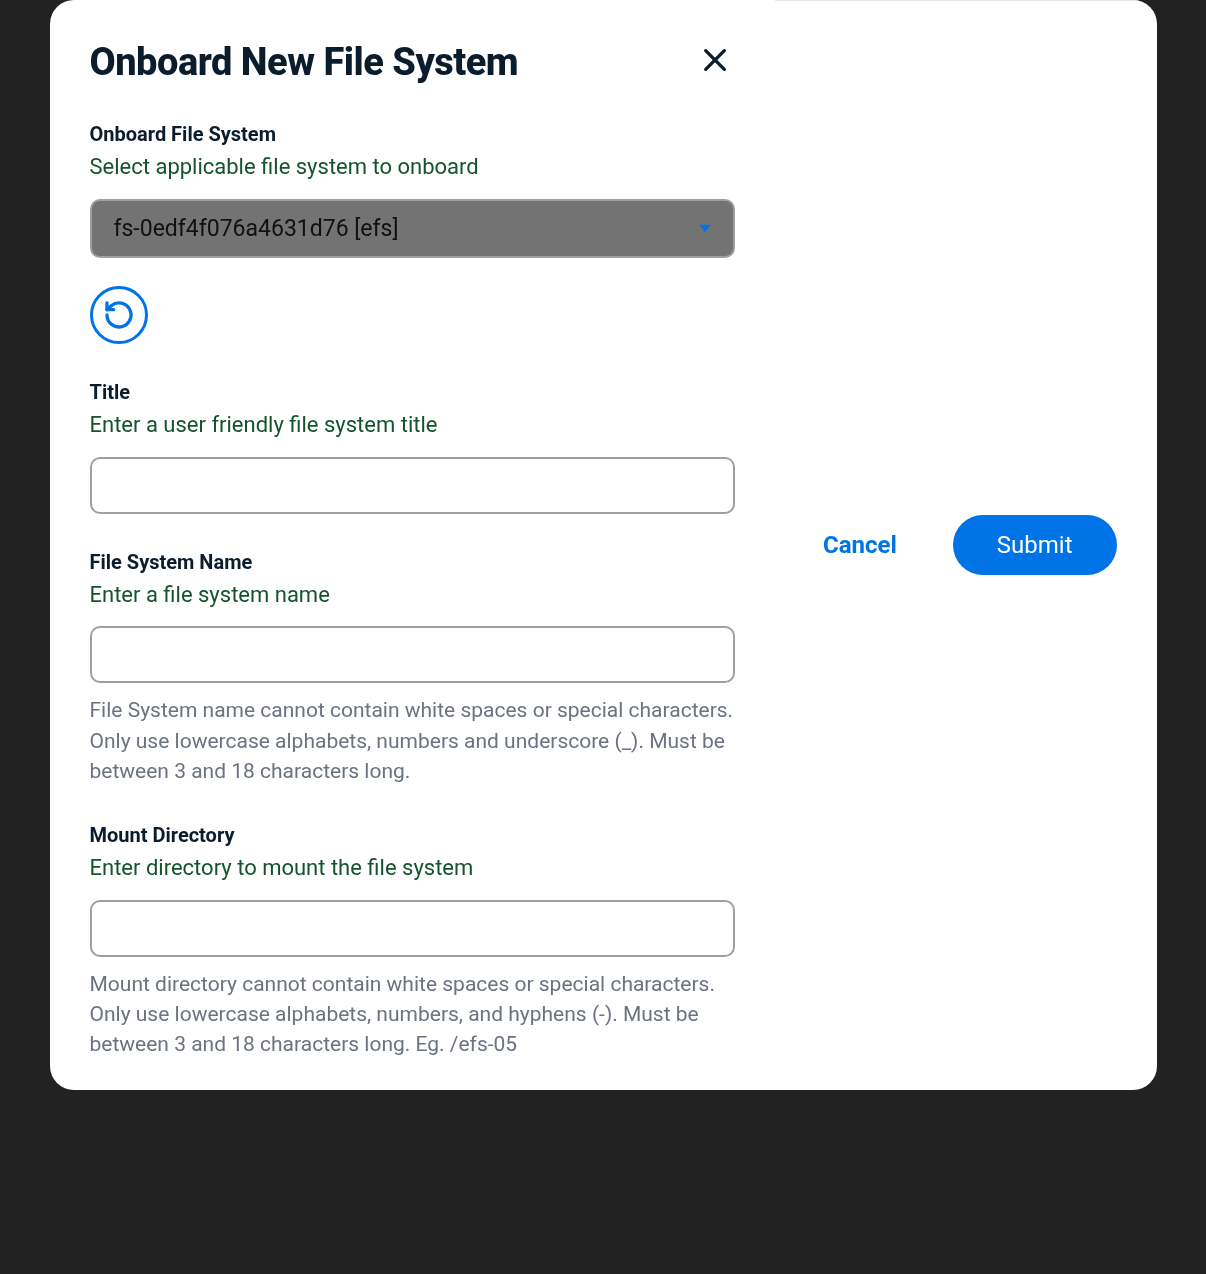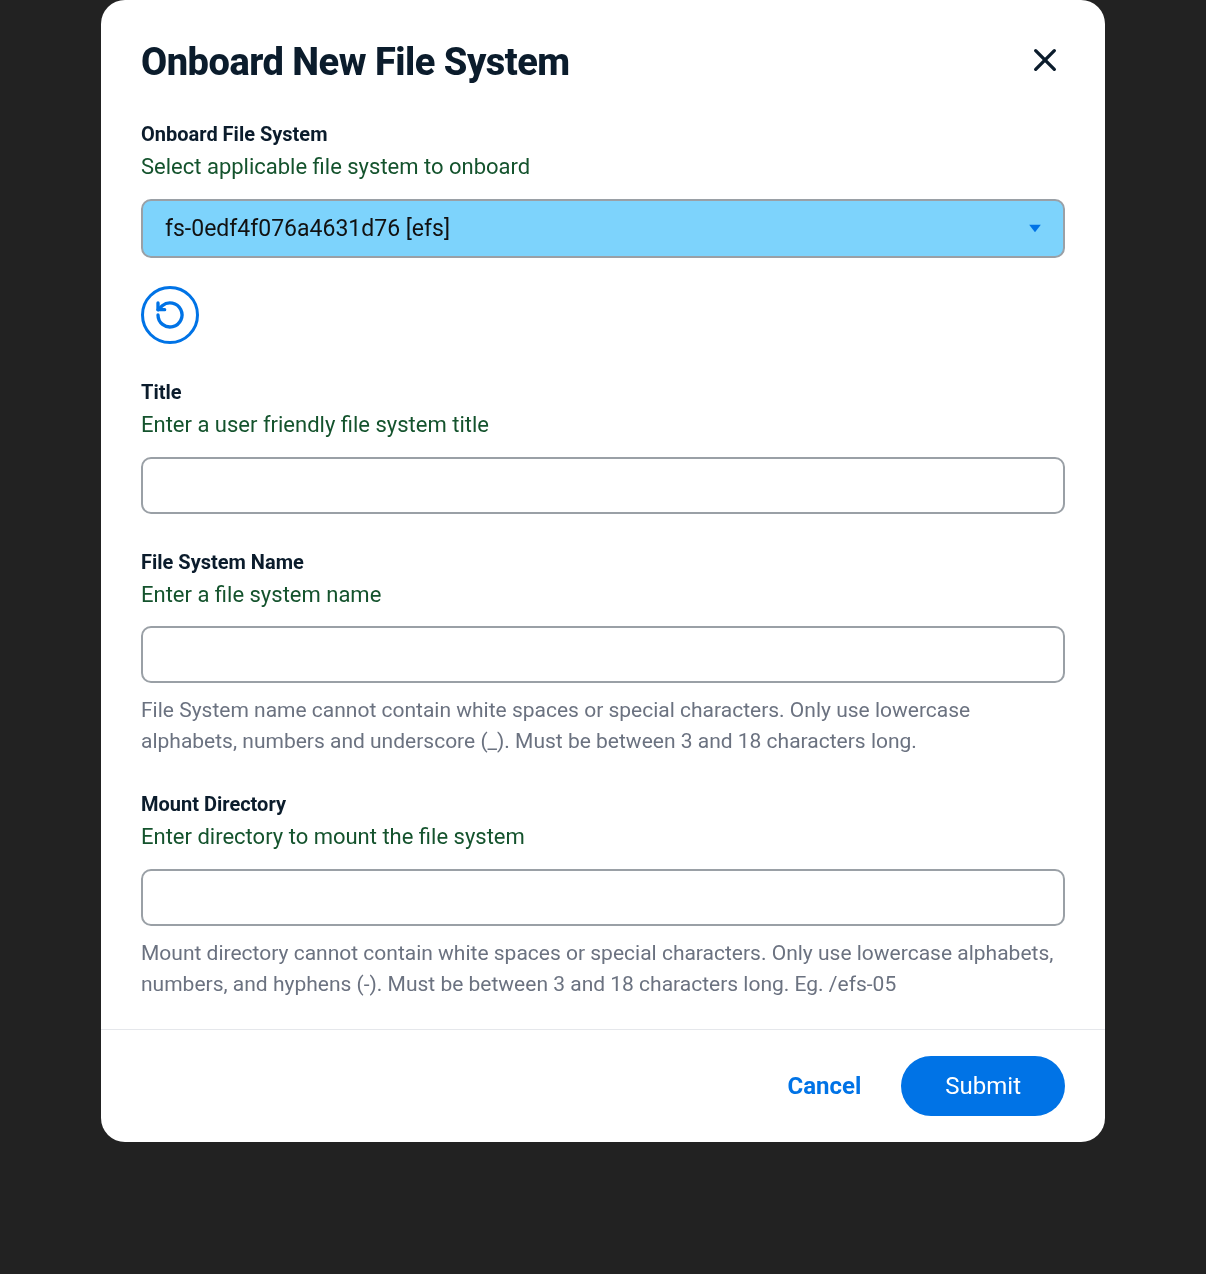--- a/index.html
+++ b/index.html
@@ -12,25 +12,25 @@
       background: #222;
       width: 1206px;
       height: 1274px;
       display: flex;
       align-items: flex-start;
       justify-content: center;
     }
     .modal {
       background: #fff;
       border-radius: 24px;
-      width: 1004px;
+      width: 1107px;
       margin-top: 0;
       overflow: hidden;
       display: flex;
-      flex-direction: column;
+      flex-direction: row;
     }
     .modal-content {
       padding: 40px 40px 20px 40px;
       overflow-y: auto;
     }
     .modal-header {
       display: flex;
       justify-content: space-between;
       align-items: flex-start;
       margin-bottom: 38px;
@@ -80,21 +80,21 @@
     .select-wrapper {
       position: relative;
     }
     .select-input {
       width: 100%;
       padding: 14px 48px 14px 22px;
       font-size: 23px;
       color: #111;
       border: 2px solid #9aa0a6;
       border-radius: 10px;
-      background: #7dd3fc;
+      background: #737373;
       appearance: none;
       cursor: pointer;
       font-family: inherit;
     }
     .select-caret {
       position: absolute;
       right: 20px;
       top: 50%;
       transform: translateY(-50%);
       pointer-events: none;
@@ -131,21 +131,22 @@
     }
     .refresh-btn svg {
       width: 32px;
       height: 32px;
     }
     .modal-footer {
       border-top: 1px solid #e5e7eb;
       padding: 26px 40px;
       display: flex;
       justify-content: flex-end;
-      gap: 32px;
+      align-items: center;
+      gap: 48px;
     }
     .btn-cancel {
       background: none;
       border: none;
       color: #0073e6;
       font-size: 24px;
       font-weight: 700;
       cursor: pointer;
       padding: 10px 8px;
       font-family: inherit;

